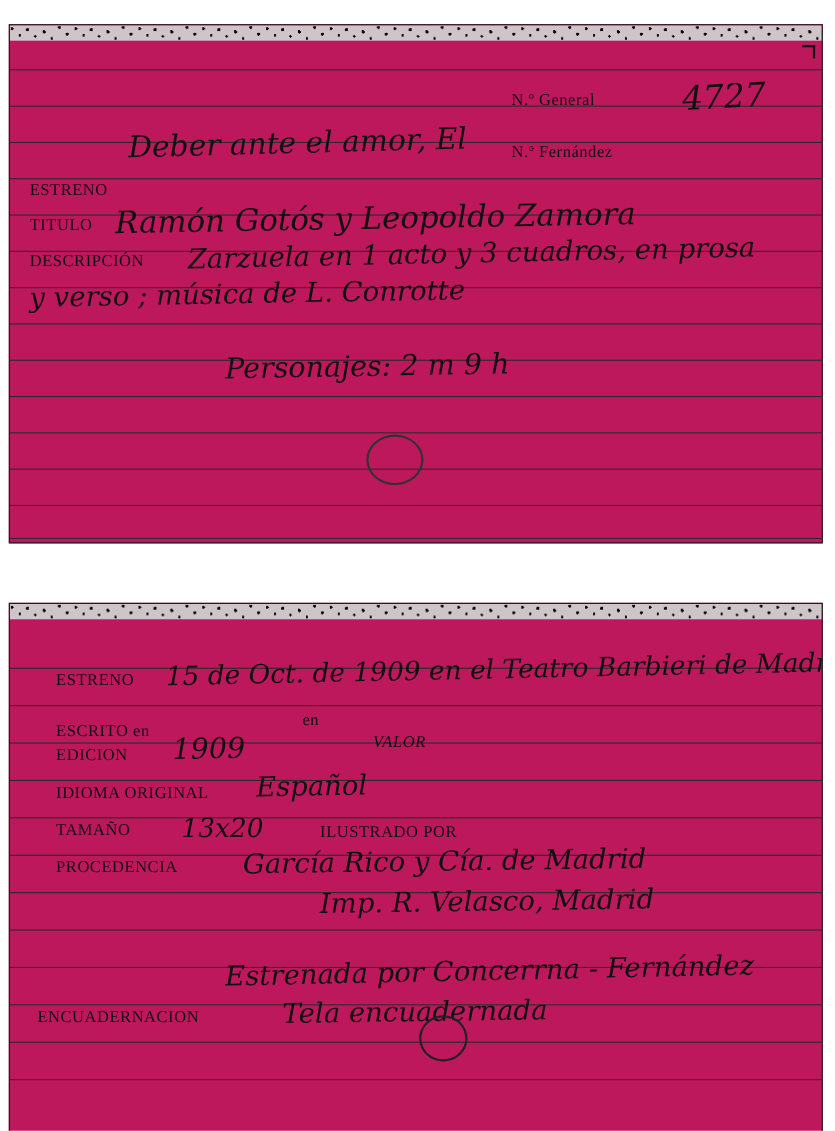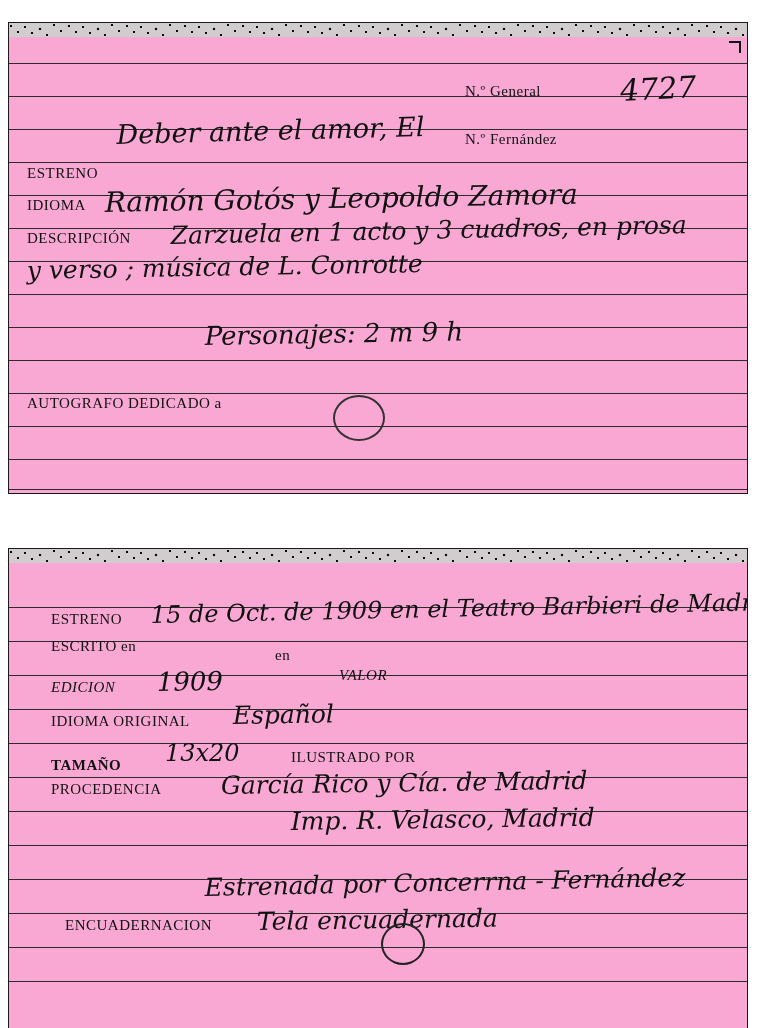--- a/index.html
+++ b/index.html
@@ -19,21 +19,21 @@
     position: absolute;
     left: 0;
     top: 0;
     width: 759px;
     height: 1028px;
   }
 
   
   .card {
     position: absolute;
-    background: #f9a8d4;
+    background: #be185d;
     border: 1px solid #1a1a1a;
     box-sizing: border-box;
     overflow: hidden;
   }
 
   
   .speckle {
     position: absolute;
     left: 0;
     right: 0;
@@ -139,30 +139,29 @@
 
     <div class="label" style="left:456px; top:60px;">N.º General</div>
     <div class="hand" style="left:612px; top:50px; font-size:30px; transform:rotate(-3deg);">4727</div>
 
     <div class="label" style="left:456px; top:108px;">N.º Fernández</div>
     <div class="hand" style="left:612px; top:98px; font-size:26px;"></div>
 
     <div class="label" style="left:18px; top:142px;">ESTRENO</div>
     <div class="hand" style="left:108px; top:96px; font-size:27px; transform:rotate(-1.5deg);">Deber ante el amor, El</div>
 
-    <div class="label" style="left:18px; top:174px;">IDIOMA</div>
+    <div class="label" style="left:18px; top:174px;">TITULO</div>
     <div class="hand" style="left:96px; top:163px; font-size:28px; transform:rotate(-1deg);">Ramón Gotós y Leopoldo Zamora</div>
 
     <div class="label" style="left:18px; top:207px;">DESCRIPCIÓN</div>
     <div class="hand" style="left:162px; top:198px; font-size:25px; transform:rotate(-1.2deg);">Zarzuela en 1 acto y 3 cuadros, en prosa</div>
     <div class="hand" style="left:18px; top:233px; font-size:25px; transform:rotate(-1deg);">y verso ; música de L. Conrotte</div>
 
     <div class="hand" style="left:196px; top:298px; font-size:26px; transform:rotate(-1deg);">Personajes: 2 m 9 h</div>
 
-    <div class="label" style="left:18px; top:372px;">AUTOGRAFO DEDICADO a</div>
     <div class="hand" style="left:300px; top:366px; font-size:24px;"></div>
 
     <div class="blot" style="left:324px; top:372px; width:48px; height:42px; border-color:#333;"></div>
   </div>
 
   <div class="card" id="card-bottom">
 
     <div class="speckle"></div>
 
     <div class="rule" style="top:58px;"></div>
@@ -174,43 +173,43 @@
     <div class="rule" style="top:262px;"></div>
     <div class="rule" style="top:296px;"></div>
     <div class="rule" style="top:330px;"></div>
     <div class="rule" style="top:364px;"></div>
     <div class="rule" style="top:398px;"></div>
     <div class="rule" style="top:432px;"></div>
 
     <div class="label" style="left:42px; top:62px;">ESTRENO</div>
     <div class="hand" style="left:142px; top:52px; font-size:24px; transform:rotate(-1.2deg);">15 de Oct. de 1909 en el Teatro Barbieri de Madrid</div>
 
-    <div class="label" style="left:42px; top:89px;">ESCRITO en</div>
+    <div class="label" style="left:42px; top:108px;">ESCRITO en</div>
     <div class="label" style="left:266px; top:98px;">en</div>
     <div class="hand" style="left:320px; top:90px; font-size:24px;"></div>
 
-    <div class="label" style="left:42px; top:130px;font-style:italic;">EDICION</div>
+    <div class="label" style="left:42px; top:130px;">EDICION</div>
     <div class="hand" style="left:148px; top:118px; font-size:26px; transform:rotate(-1deg);">1909</div>
     <div class="label" style="left:330px; top:118px;font-style:italic;">VALOR</div>
     <div class="hand" style="left:440px; top:126px; font-size:24px;"></div>
 
     <div class="label" style="left:42px; top:164px;">IDIOMA ORIGINAL</div>
     <div class="hand" style="left:224px; top:152px; font-size:25px; transform:rotate(-1deg);">Español</div>
 
-    <div class="label" style="left:42px; top:208px;font-weight:bold;">TAMAÑO</div>
+    <div class="label" style="left:42px; top:198px;">TAMAÑO</div>
     <div class="hand" style="left:156px; top:190px; font-size:24px;">13x20</div>
     <div class="label" style="left:282px; top:200px;">ILUSTRADO POR</div>
     <div class="hand" style="left:470px; top:192px; font-size:24px;"></div>
 
     <div class="label" style="left:42px; top:232px;">PROCEDENCIA</div>
     <div class="hand" style="left:212px; top:222px; font-size:25px; transform:rotate(-0.8deg);">García Rico y Cía. de Madrid</div>
 
     <div class="hand" style="left:282px; top:258px; font-size:25px; transform:rotate(-0.8deg);">Imp. R. Velasco, Madrid</div>
 
     <div class="hand" style="left:196px; top:324px; font-size:25px; transform:rotate(-1.2deg);">Estrenada por Concerrna - Fernández</div>
 
-    <div class="label" style="left:56px; top:368px;">ENCUADERNACION</div>
+    <div class="label" style="left:25px; top:368px;">ENCUADERNACION</div>
     <div class="hand" style="left:248px; top:358px; font-size:25px; transform:rotate(-0.8deg);">Tela encuadernada</div>
 
     <div class="blot" style="left:372px; top:374px; width:40px; height:38px;"></div>
   </div>
 
 </div>
 
 </body></html>

